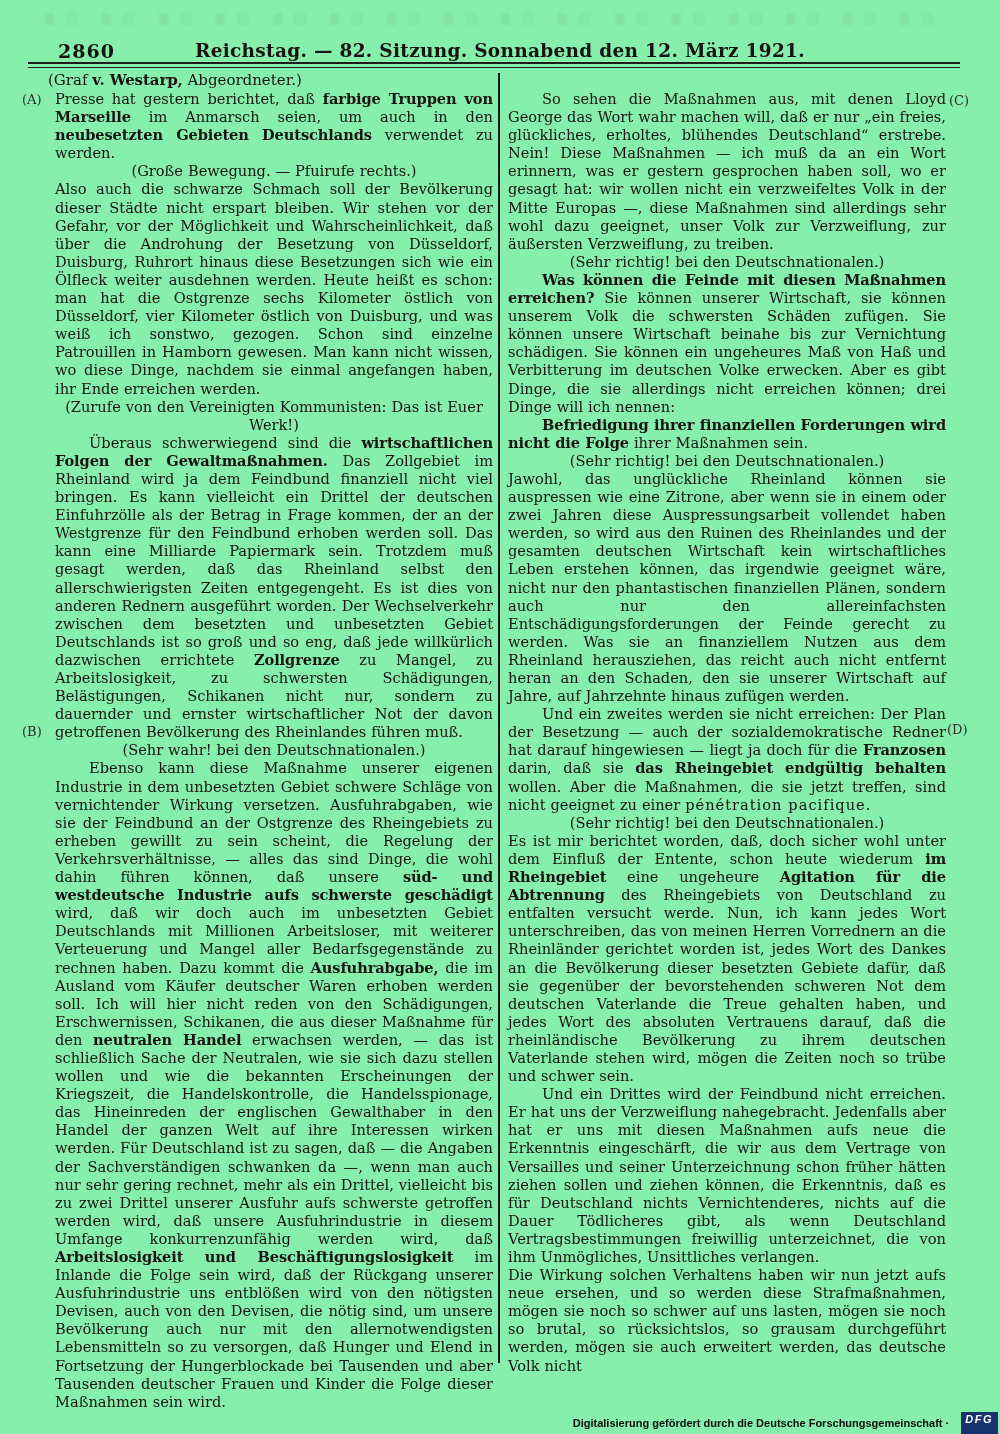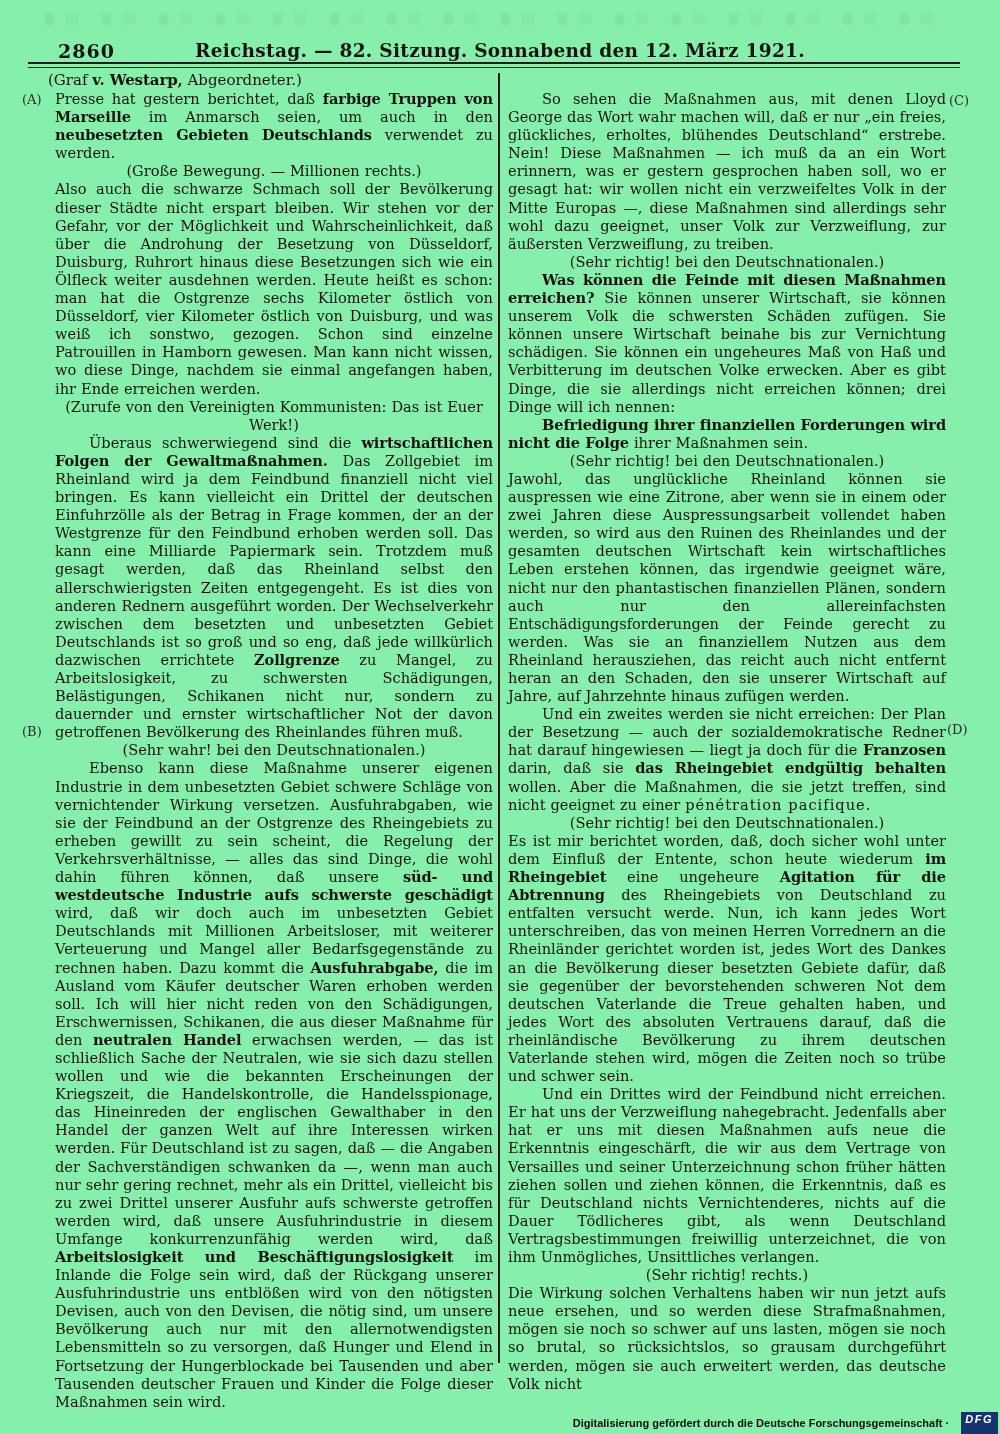--- a/index.html
+++ b/index.html
@@ -93,39 +93,38 @@
 
   <div class="marker m-a">(A)</div>
   <div class="marker m-b">(B)</div>
   <div class="marker m-c">(C)</div>
   <div class="marker m-d">(D)</div>
 
   <div class="speaker" id="speaker"><span>(Graf </span><span class="b">v. Westarp,</span><span> Abgeordneter.)</span></div>
 
   <div class="col col-left" id="col-left">
       <p class="para noindent"><span>Presse hat gestern berichtet, daß </span><span class="b">farbige Truppen von Marseille</span><span> im Anmarsch seien, um auch in den </span><span class="b">neubesetzten Gebieten Deutschlands</span><span> verwendet zu werden.</span></p>
-      <p class="stage"><span>(Große Bewegung. — Millionen rechts.)</span></p>
+      <p class="stage"><span>(Große Bewegung. — Pfuirufe rechts.)</span></p>
       <p class="para noindent"><span>Also auch die schwarze Schmach soll der Bevölkerung dieser Städte nicht erspart bleiben. Wir stehen vor der Gefahr, vor der Möglichkeit und Wahrscheinlichkeit, daß über die Androhung der Besetzung von Düsseldorf, Duisburg, Ruhrort hinaus diese Besetzungen sich wie ein Ölfleck weiter ausdehnen werden. Heute heißt es schon: man hat die Ostgrenze sechs Kilometer östlich von Düsseldorf, vier Kilometer östlich von Duisburg, und was weiß ich sonstwo, gezogen. Schon sind einzelne Patrouillen in Hamborn gewesen. Man kann nicht wissen, wo diese Dinge, nachdem sie einmal angefangen haben, ihr Ende erreichen werden.</span></p>
       <p class="stage"><span>(Zurufe von den Vereinigten Kommunisten: Das ist Euer Werk!)</span></p>
       <p class="para"><span>Überaus schwerwiegend sind die </span><span class="b">wirtschaftlichen Folgen der Gewaltmaßnahmen.</span><span> Das Zollgebiet im Rheinland wird ja dem Feindbund finanziell nicht viel bringen. Es kann vielleicht ein Drittel der deutschen Einfuhrzölle als der Betrag in Frage kommen, der an der Westgrenze für den Feindbund erhoben werden soll. Das kann eine Milliarde Papiermark sein. Trotzdem muß gesagt werden, daß das Rheinland selbst den allerschwierigsten Zeiten entgegengeht. Es ist dies von anderen Rednern ausgeführt worden. Der Wechselverkehr zwischen dem besetzten und unbesetzten Gebiet Deutschlands ist so groß und so eng, daß jede willkürlich dazwischen errichtete </span><span class="b">Zollgrenze</span><span> zu Mangel, zu Arbeitslosigkeit, zu schwersten Schädigungen, Belästigungen, Schikanen nicht nur, sondern zu dauernder und ernster wirtschaftlicher Not der davon getroffenen Bevölkerung des Rheinlandes führen muß.</span></p>
       <p class="stage"><span>(Sehr wahr! bei den Deutschnationalen.)</span></p>
       <p class="para"><span>Ebenso kann diese Maßnahme unserer eigenen Industrie in dem unbesetzten Gebiet schwere Schläge von vernichtender Wirkung versetzen. Ausfuhrabgaben, wie sie der Feindbund an der Ostgrenze des Rheingebiets zu erheben gewillt zu sein scheint, die Regelung der Verkehrsverhältnisse, — alles das sind Dinge, die wohl dahin führen können, daß unsere </span><span class="b">süd- und westdeutsche Industrie aufs schwerste geschädigt</span><span> wird, daß wir doch auch im unbesetzten Gebiet Deutschlands mit Millionen Arbeitsloser, mit weiterer Verteuerung und Mangel aller Bedarfsgegenstände zu rechnen haben. Dazu kommt die </span><span class="b">Ausfuhrabgabe,</span><span> die im Ausland vom Käufer deutscher Waren erhoben werden soll. Ich will hier nicht reden von den Schädigungen, Erschwernissen, Schikanen, die aus dieser Maßnahme für den </span><span class="b">neutralen Handel</span><span> erwachsen werden, — das ist schließlich Sache der Neutralen, wie sie sich dazu stellen wollen und wie die bekannten Erscheinungen der Kriegszeit, die Handelskontrolle, die Handelsspionage, das Hineinreden der englischen Gewalthaber in den Handel der ganzen Welt auf ihre Interessen wirken werden. Für Deutschland ist zu sagen, daß — die Angaben der Sachverständigen schwanken da —, wenn man auch nur sehr gering rechnet, mehr als ein Drittel, vielleicht bis zu zwei Drittel unserer Ausfuhr aufs schwerste getroffen werden wird, daß unsere Ausfuhrindustrie in diesem Umfange konkurrenzunfähig werden wird, daß </span><span class="b">Arbeitslosigkeit und Beschäftigungslosigkeit</span><span> im Inlande die Folge sein wird, daß der Rückgang unserer Ausfuhrindustrie uns entblößen wird von den nötigsten Devisen, auch von den Devisen, die nötig sind, um unsere Bevölkerung auch nur mit den allernotwendigsten Lebensmitteln so zu versorgen, daß Hunger und Elend in Fortsetzung der Hungerblockade bei Tausenden und aber Tausenden deutscher Frauen und Kinder die Folge dieser Maßnahmen sein wird.</span></p>
     </div>
   <div class="col col-right" id="col-right">
       <p class="para"><span>So sehen die Maßnahmen aus, mit denen Lloyd George das Wort wahr machen will, daß er nur „ein freies, glückliches, erholtes, blühendes Deutschland“ erstrebe. Nein! Diese Maßnahmen — ich muß da an ein Wort erinnern, was er gestern gesprochen haben soll, wo er gesagt hat: wir wollen nicht ein verzweifeltes Volk in der Mitte Europas —, diese Maßnahmen sind allerdings sehr wohl dazu geeignet, unser Volk zur Verzweiflung, zur äußersten Verzweiflung, zu treiben.</span></p>
       <p class="stage"><span>(Sehr richtig! bei den Deutschnationalen.)</span></p>
       <p class="para"><span class="b">Was können die Feinde mit diesen Maßnahmen erreichen?</span><span> Sie können unserer Wirtschaft, sie können unserem Volk die schwersten Schäden zufügen. Sie können unsere Wirtschaft beinahe bis zur Vernichtung schädigen. Sie können ein ungeheures Maß von Haß und Verbitterung im deutschen Volke erwecken. Aber es gibt Dinge, die sie allerdings nicht erreichen können; drei Dinge will ich nennen:</span></p>
       <p class="para"><span class="b">Befriedigung ihrer finanziellen Forderungen wird nicht die Folge</span><span> ihrer Maßnahmen sein.</span></p>
       <p class="stage"><span>(Sehr richtig! bei den Deutschnationalen.)</span></p>
       <p class="para noindent"><span>Jawohl, das unglückliche Rheinland können sie auspressen wie eine Zitrone, aber wenn sie in einem oder zwei Jahren diese Auspressungsarbeit vollendet haben werden, so wird aus den Ruinen des Rheinlandes und der gesamten deutschen Wirtschaft kein wirtschaftliches Leben erstehen können, das irgendwie geeignet wäre, nicht nur den phantastischen finanziellen Plänen, sondern auch nur den allereinfachsten Entschädigungsforderungen der Feinde gerecht zu werden. Was sie an finanziellem Nutzen aus dem Rheinland herausziehen, das reicht auch nicht entfernt heran an den Schaden, den sie unserer Wirtschaft auf Jahre, auf Jahrzehnte hinaus zufügen werden.</span></p>
       <p class="para"><span>Und ein zweites werden sie nicht erreichen: Der Plan der Besetzung — auch der sozialdemokratische Redner hat darauf hingewiesen — liegt ja doch für die </span><span class="b">Franzosen</span><span> darin, daß sie </span><span class="b">das Rheingebiet endgültig behalten</span><span> wollen. Aber die Maßnahmen, die sie jetzt treffen, sind nicht geeignet zu einer </span><span class="roman">pénétration pacifique</span><span>.</span></p>
       <p class="stage"><span>(Sehr richtig! bei den Deutschnationalen.)</span></p>
       <p class="para noindent"><span>Es ist mir berichtet worden, daß, doch sicher wohl unter dem Einfluß der Entente, schon heute wiederum </span><span class="b">im Rheingebiet</span><span> eine ungeheure </span><span class="b">Agitation für die Abtrennung</span><span> des Rheingebiets von Deutschland zu entfalten versucht werde. Nun, ich kann jedes Wort unterschreiben, das von meinen Herren Vorrednern an die Rheinländer gerichtet worden ist, jedes Wort des Dankes an die Bevölkerung dieser besetzten Gebiete dafür, daß sie gegenüber der bevorstehenden schweren Not dem deutschen Vaterlande die Treue gehalten haben, und jedes Wort des absoluten Vertrauens darauf, daß die rheinländische Bevölkerung zu ihrem deutschen Vaterlande stehen wird, mögen die Zeiten noch so trübe und schwer sein.</span></p>
       <p class="para"><span>Und ein Drittes wird der Feindbund nicht erreichen. Er hat uns der Verzweiflung nahegebracht. Jedenfalls aber hat er uns mit diesen Maßnahmen aufs neue die Erkenntnis eingeschärft, die wir aus dem Vertrage von Versailles und seiner Unterzeichnung schon früher hätten ziehen sollen und ziehen können, die Erkenntnis, daß es für Deutschland nichts Vernichtenderes, nichts auf die Dauer Tödlicheres gibt, als wenn Deutschland Vertragsbestimmungen freiwillig unterzeichnet, die von ihm Unmögliches, Unsittliches verlangen.</span></p>
-      <p class="stage"><span>(Sehr richtig! rechts.)</span></p>
       <p class="para noindent"><span>Die Wirkung solchen Verhaltens haben wir nun jetzt aufs neue ersehen, und so werden diese Strafmaßnahmen, mögen sie noch so schwer auf uns lasten, mögen sie noch so brutal, so rücksichtslos, so grausam durchgeführt werden, mögen sie auch erweitert werden, das deutsche Volk nicht</span></p>
     </div>
 
   <div class="footer">
     <span>Digitalisierung gefördert durch die Deutsche Forschungsgemeinschaft ·</span>
     <span class="dfg" style="background: rgb(23, 51, 110);">DFG</span>
   </div>
 </div>
 
 </body></html>

